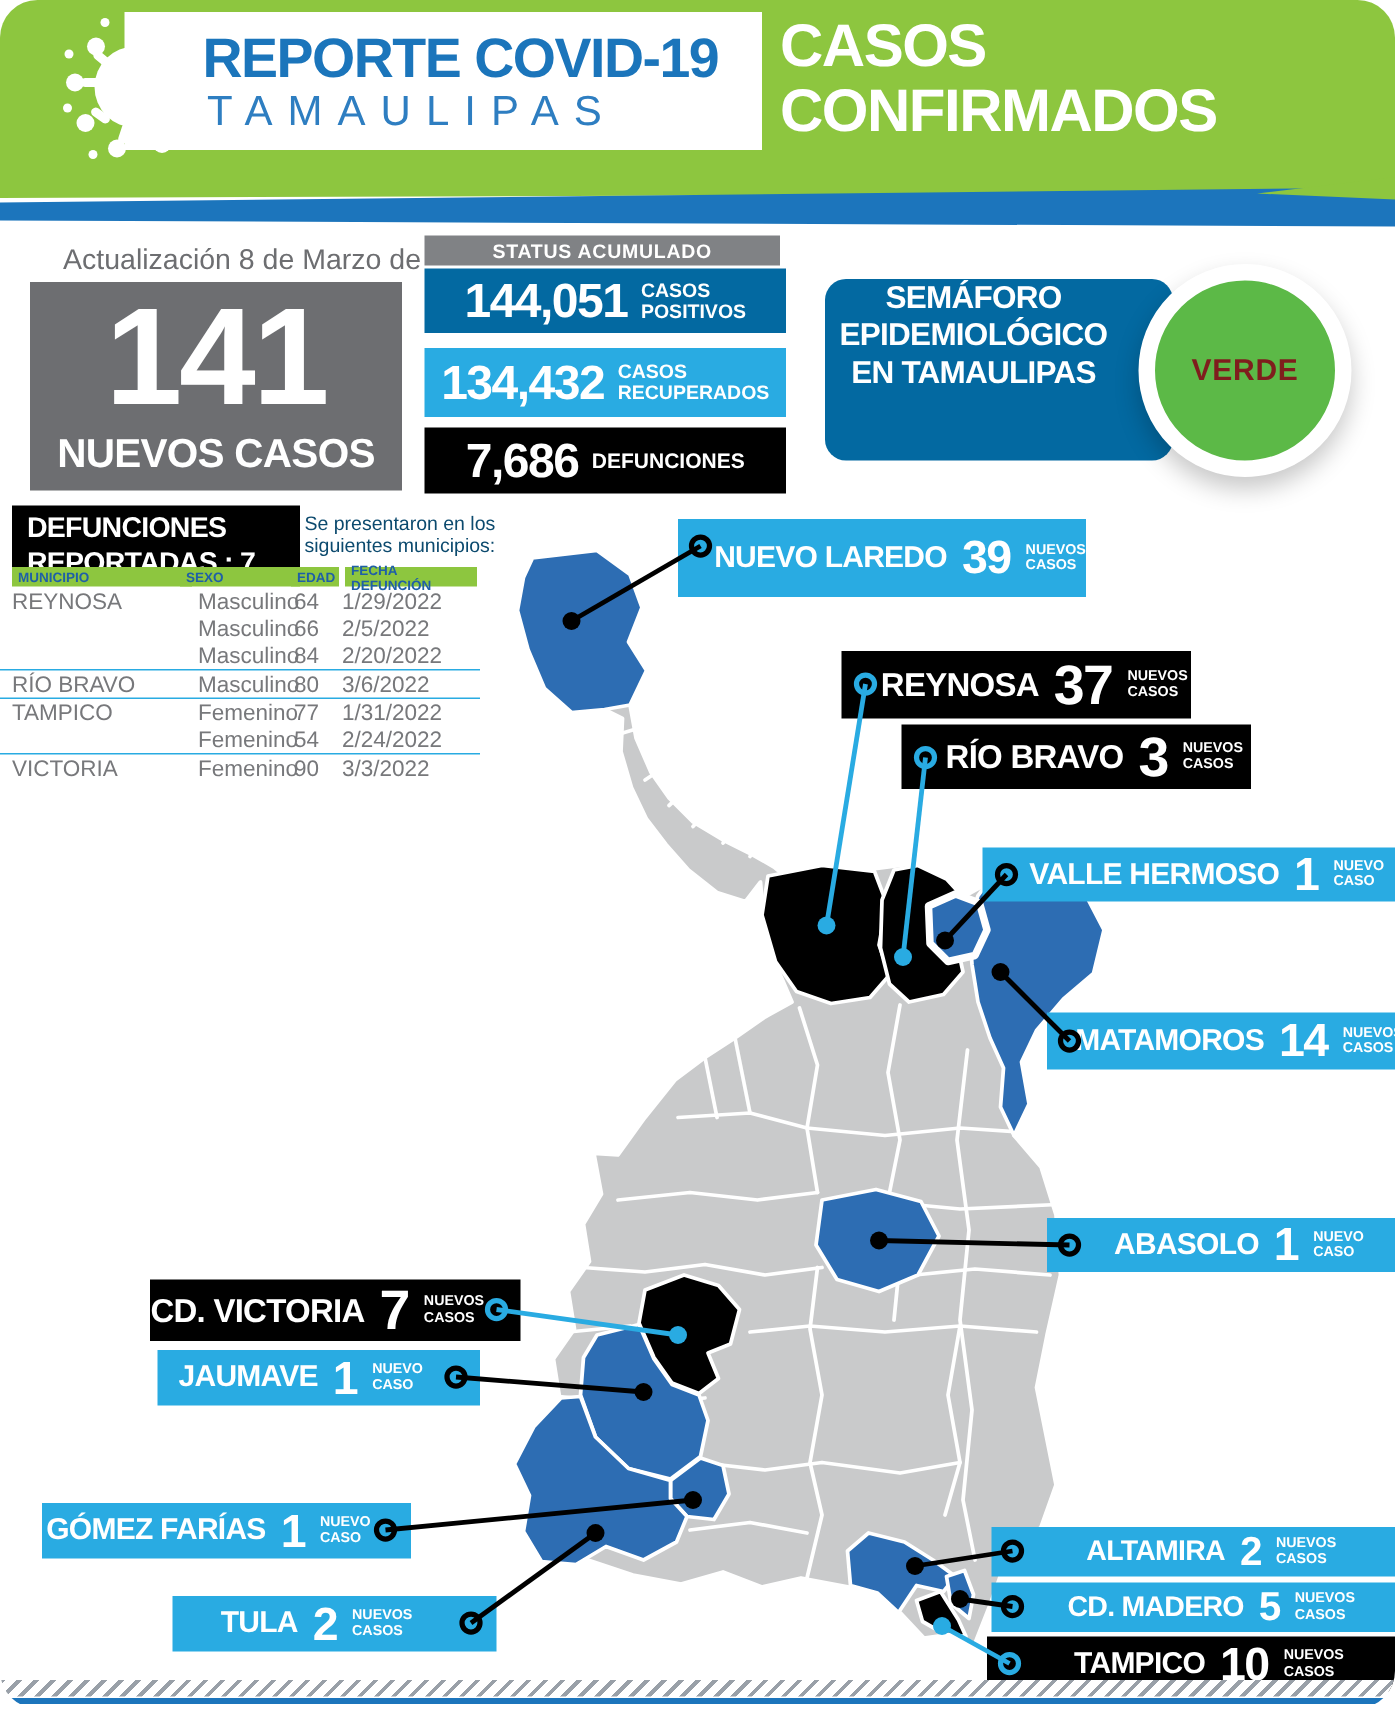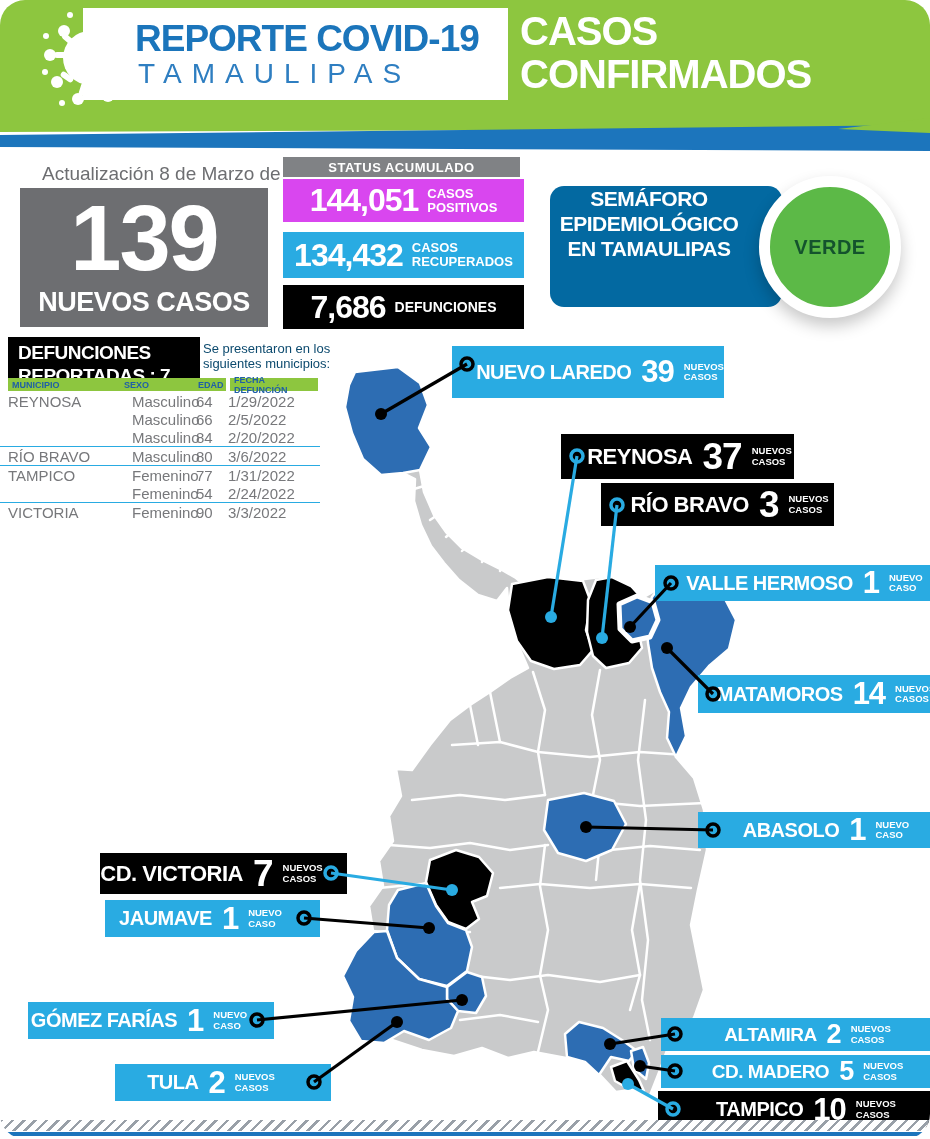--- a/index.html
+++ b/index.html
@@ -23,33 +23,33 @@
                 display:flex;flex-direction:column;align-items:center;justify-content:center;color:#fff;}
   .newcases-num{font-size:92px;font-weight:bold;line-height:0.9;letter-spacing:-2px;}
   .newcases-lbl{font-size:27px;font-weight:bold;margin-top:8px;letter-spacing:-0.5px;}
 
   .status-title{left:283px;top:157px;width:237px;height:20px;background:#808285;color:#fff;
                 font-size:13px;font-weight:bold;display:flex;align-items:center;justify-content:center;
                 letter-spacing:0.5px;}
   .sbar{left:283px;width:241px;color:#fff;display:flex;align-items:center;justify-content:center;gap:9px;}
   .sbar-num{font-size:32px;font-weight:bold;letter-spacing:-1px;}
   .sbar-lbl{font-size:13px;font-weight:bold;line-height:1.05;display:flex;flex-direction:column;}
-  .sbar1{top:179px;height:43px;background:#d946ef;}
+  .sbar1{top:179px;height:43px;background:#0369a1;}
   .sbar2{top:232px;height:46px;background:#29ABE2;}
   .sbar3{top:285px;height:44px;background:#000;}
 
   
   .sem-box{left:550px;top:186px;width:232px;height:121px;background:#0369a1;border-radius:14px;
            display:flex;align-items:flex-start;justify-content:center;}
   .sem-text{color:#fff;font-weight:bold;font-size:21px;line-height:1.2;text-align:center;
             padding-right:34px;letter-spacing:-0.5px;}
   .sem-circle{left:759px;top:176px;width:120px;height:120px;background:#5CB947;border:11px solid #fff;
               border-radius:50%;box-shadow:0 8px 16px rgba(0,0,0,0.22);
               display:flex;align-items:center;justify-content:center;}
-  .sem-status{color:#14532d;font-weight:bold;font-size:20px;letter-spacing:0.5px;}
+  .sem-status{color:#7f1d1d;font-weight:bold;font-size:20px;letter-spacing:0.5px;}
 
   
   .deaths-box{left:8px;top:337px;width:192px;height:49px;background:#000;color:#fff;
               font-weight:bold;font-size:19px;line-height:1.22;padding:4px 0 0 10px;box-sizing:border-box;
               letter-spacing:-0.5px;}
   .deaths-note{left:203px;top:341px;width:130px;color:#0c4a6e;font-size:13px;line-height:1.18;}
   .thead-cell{top:378px;height:13px;background:#8DC63F;color:#1F5FA7;font-size:9px;font-weight:bold;
               display:flex;align-items:center;padding-left:4px;box-sizing:border-box;}
   .trows{left:0;top:392px;width:320px;}
   .trow{display:flex;height:18px;align-items:center;color:#77787B;font-size:15px;}
@@ -113,21 +113,21 @@
   </svg>
   <div class="abs logo-title">REPORTE COVID-19</div>
   <div class="abs logo-sub">TAMAULIPAS</div>
   <div class="abs banner">
     <div>CASOS</div>
     <div>CONFIRMADOS</div>
   </div>
 
   <div class="abs update-line">Actualización  8 de Marzo de 2022</div>
   <div class="abs newcases-box">
-    <div class="newcases-num">139</div>
+    <div class="newcases-num">141</div>
     <div class="newcases-lbl">NUEVOS CASOS</div>
   </div>
 
   <div class="abs status-title">STATUS ACUMULADO</div>
   <div class="abs sbar sbar1">
     <span class="sbar-num">144,051</span>
     <span class="sbar-lbl">
       <span>CASOS</span>
       <span>POSITIVOS</span>
     </span>

